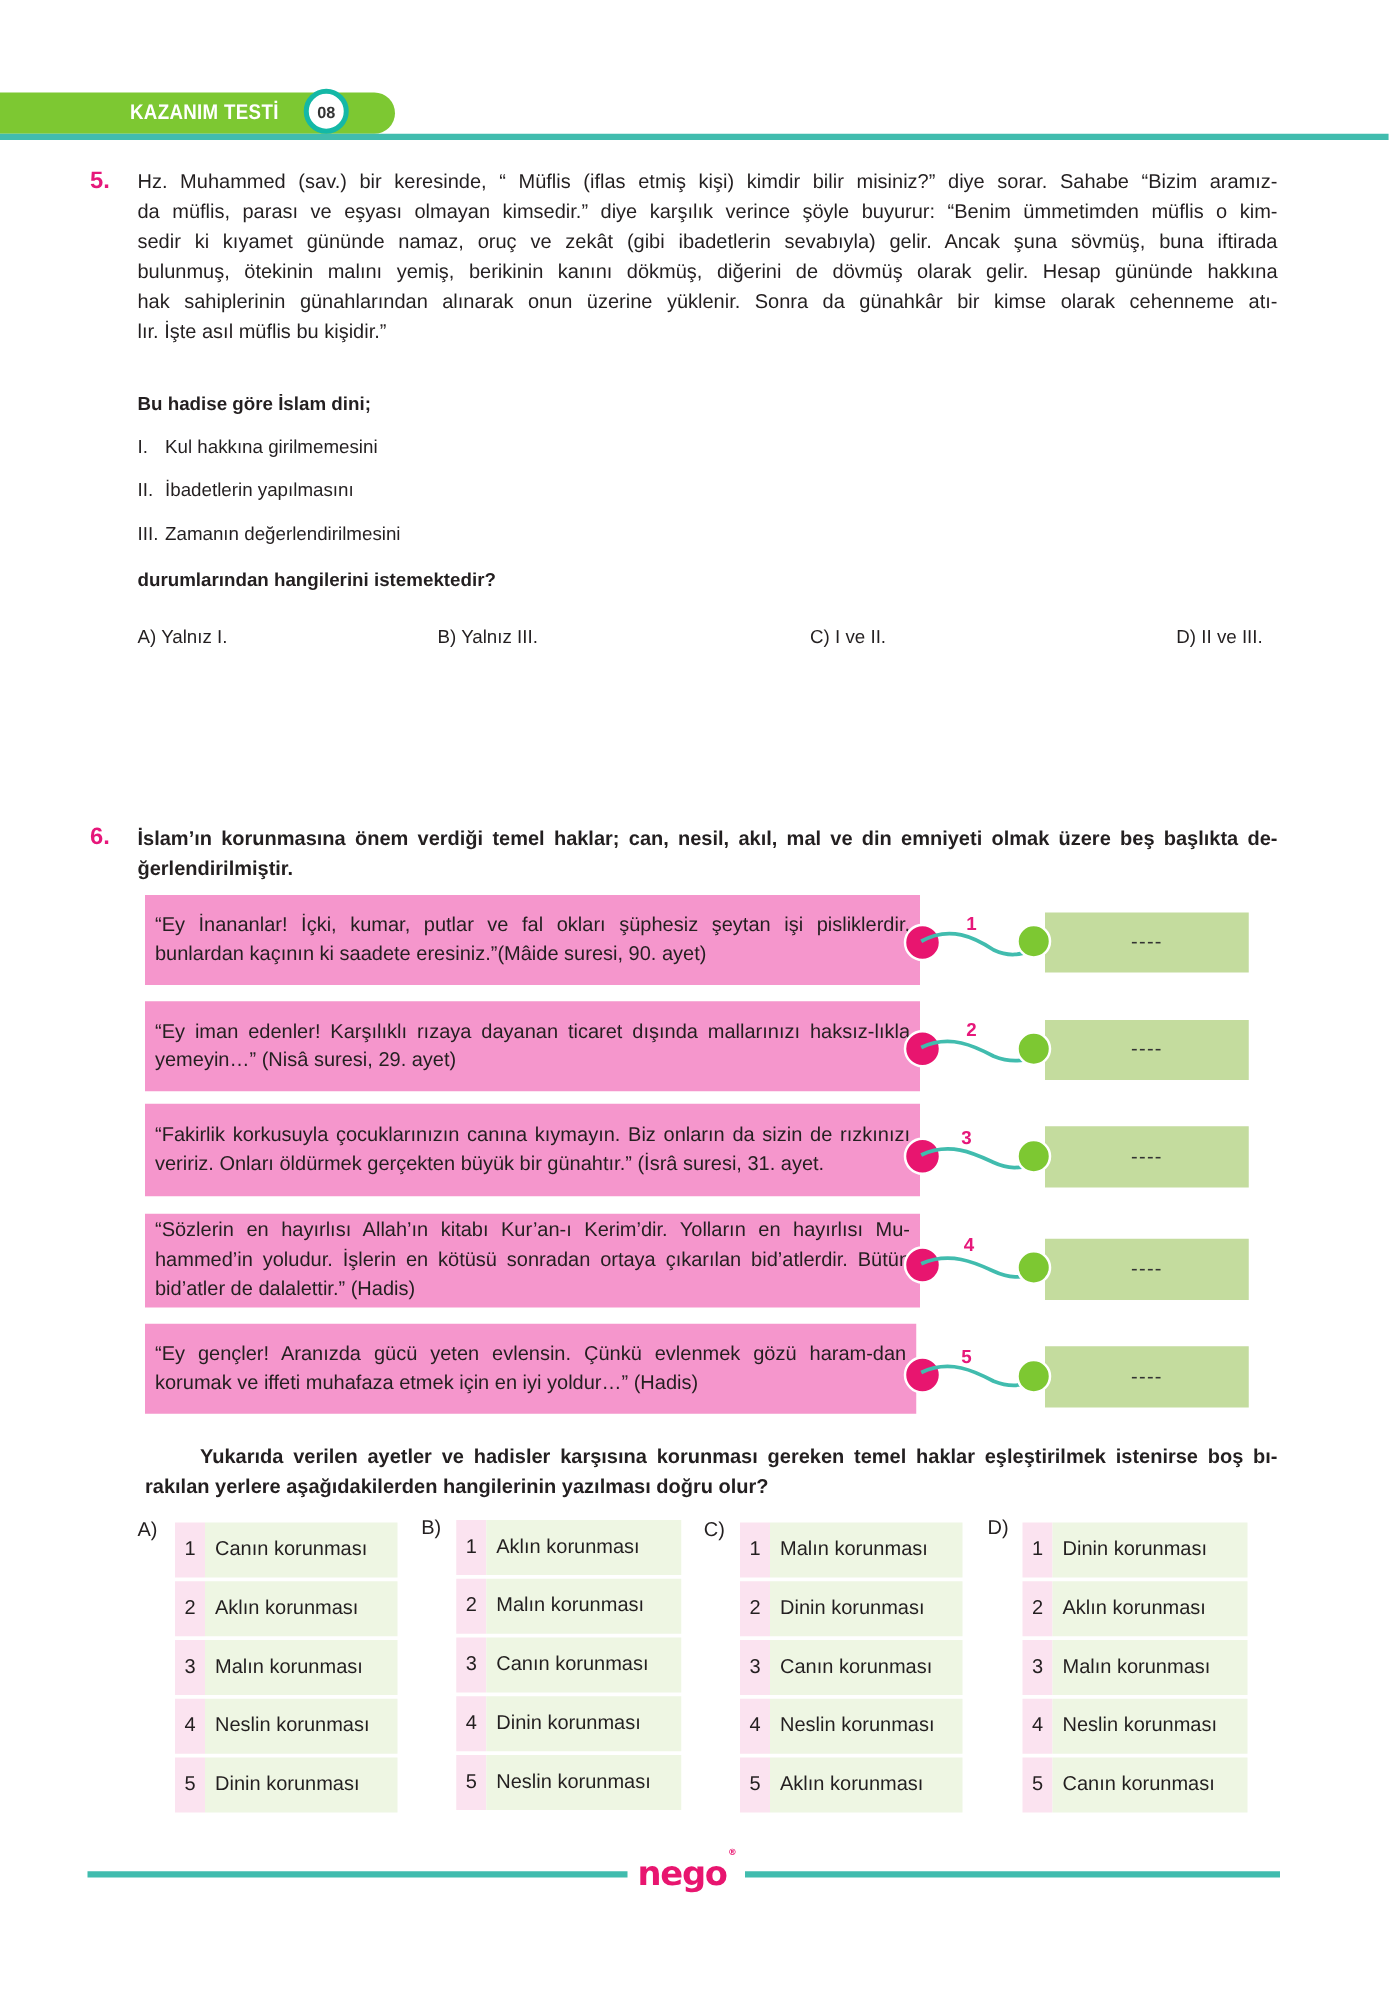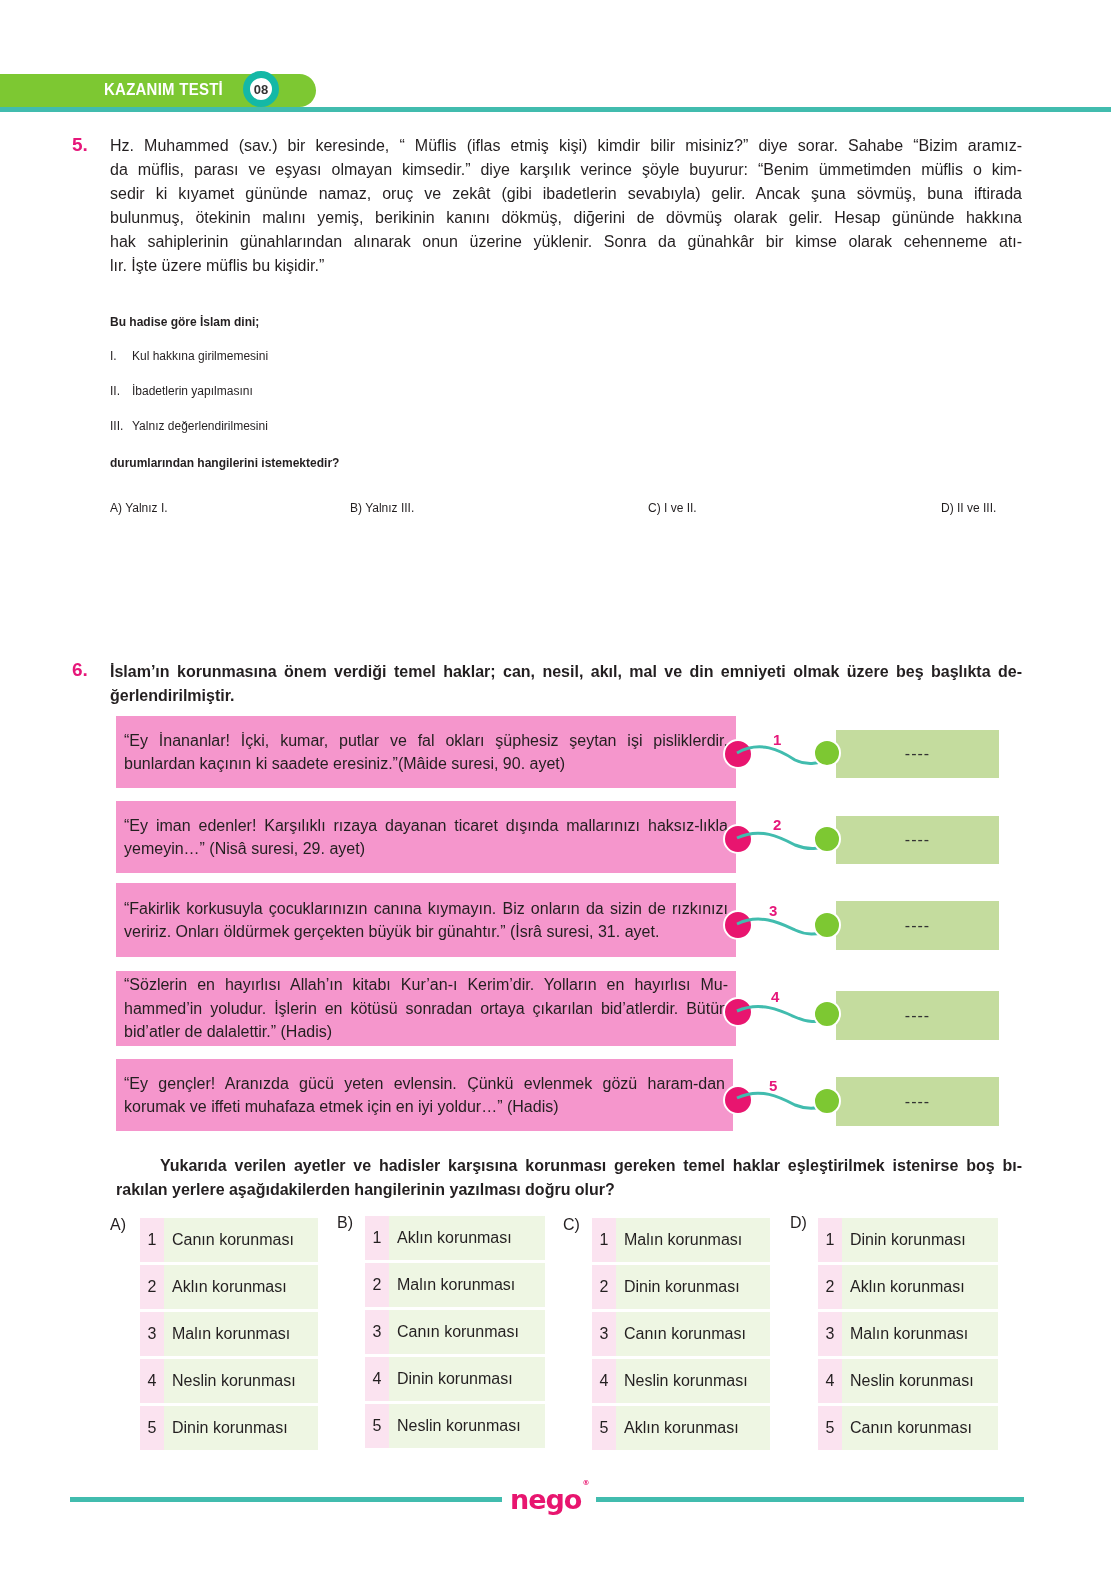--- a/index.html
+++ b/index.html
@@ -7,30 +7,30 @@
            font-family: "Liberation Sans", sans-serif; color: #231f20; }
     .abs { position: absolute; }
 
     
     .hdr-pill { left: 0; top: 74px; width: 316px; height: 33px; background: #7dc832;
                 border-radius: 0 17px 17px 0; }
     .hdr-title { left: 104px; top: 80px; font-family: "Liberation Sans", sans-serif; font-weight: bold;
                  font-size: 17px; color: #ffffff; letter-spacing: 0.3px; transform: scaleX(0.88);
                  transform-origin: left center; }
     .hdr-badge { left: 243px; top: 71px; width: 36px; height: 36px; border-radius: 50%;
-                 background: #fff; border: 7px solid #14b8a6; box-sizing: border-box;
+                 background: #fff; border: 4px solid #14b8a6; box-sizing: border-box;
                  font-weight: bold; font-size: 13px; color: #333; display: flex;
                  align-items: center; justify-content: center; z-index: 2; }
     .hdr-line { left: 0; top: 107px; width: 1111px; height: 5px; background: #41bcae; }
 
     .qnum { font-weight: bold; font-size: 19px; color: #e6177a; }
     .para { font-size: 16px; line-height: 24px; text-align: justify; }
     .para-last { text-align-last: left; }
     .bold { font-weight: bold; }
-    .line16 { font-size: 12px; }
+    .line16 { font-size: 15px; }
 
     
     .pink { background: #f596cc; font-size: 16px; line-height: 23.5px; padding: 0 8px; box-sizing: border-box;
             display: flex; align-items: center; text-align: justify; }
     .pink span { display: block; width: 100%; }
     .green { background: #c4dc9e; display: flex; align-items: center; justify-content: center;
              font-size: 16px; color: #333; letter-spacing: 1px; }
     .dot-pink { width: 26px; height: 26px; border-radius: 50%; background: #e8156f; border: 2px solid #fff; box-sizing: content-box; }
     .dot-green { width: 24px; height: 24px; border-radius: 50%; background: #7dc832; border: 2px solid #fff; box-sizing: content-box; }
     .conn-num { font-weight: bold; font-size: 15px; color: #e6177a; }
@@ -55,33 +55,33 @@
 <div class="abs hdr-badge">08</div>
 <div class="abs hdr-line"></div>
 
 <div class="abs qnum" style="left:72px; top:134px;">5.</div>
 <div class="abs" style="left:110px; top:134px; width:912px;">
   <div class="para" style="text-align-last: justify;">Hz. Muhammed (sav.) bir keresinde, “ Müflis (iflas etmiş kişi) kimdir bilir misiniz?” diye sorar. Sahabe “Bizim aramız-</div>
   <div class="para" style="text-align-last: justify;">da müflis, parası ve eşyası olmayan kimsedir.” diye karşılık verince şöyle buyurur: “Benim ümmetimden müflis o kim-</div>
   <div class="para" style="text-align-last: justify;">sedir ki kıyamet gününde namaz, oruç ve zekât (gibi ibadetlerin sevabıyla) gelir. Ancak şuna sövmüş, buna iftirada</div>
   <div class="para" style="text-align-last: justify;">bulunmuş, ötekinin malını yemiş, berikinin kanını dökmüş, diğerini de dövmüş olarak gelir. Hesap gününde hakkına</div>
   <div class="para" style="text-align-last: justify;">hak sahiplerinin günahlarından alınarak onun üzerine yüklenir. Sonra da günahkâr bir kimse olarak cehenneme atı-</div>
-  <div class="para para-last">lır. İşte üzere müflis bu kişidir.”</div>
+  <div class="para para-last">lır. İşte asıl müflis bu kişidir.”</div>
 </div>
 
 <div class="abs bold line16" style="left:110px; top:315px;">Bu hadise göre İslam dini;</div>
 
 <div class="abs line16" style="left:110px; top:349px;">
   <span style="display:inline-block; width:22px;">I.</span><span>Kul hakkına girilmemesini</span>
 </div>
 <div class="abs line16" style="left:110px; top:384px;">
   <span style="display:inline-block; width:22px;">II.</span><span>İbadetlerin yapılmasını</span>
 </div>
 <div class="abs line16" style="left:110px; top:419px;">
-  <span style="display:inline-block; width:22px;">III.</span><span>Yalnız değerlendirilmesini</span>
+  <span style="display:inline-block; width:22px;">III.</span><span>Zamanın değerlendirilmesini</span>
 </div>
 
 <div class="abs bold line16" style="left:110px; top:456px;">durumlarından hangilerini istemektedir?</div>
 
 <div class="abs line16" style="left:110px; top:501px;">
   <span>A)</span> <span>Yalnız I.</span>
 </div>
 <div class="abs line16" style="left:350px; top:501px;">
   <span>B)</span> <span>Yalnız III.</span>
 </div>

